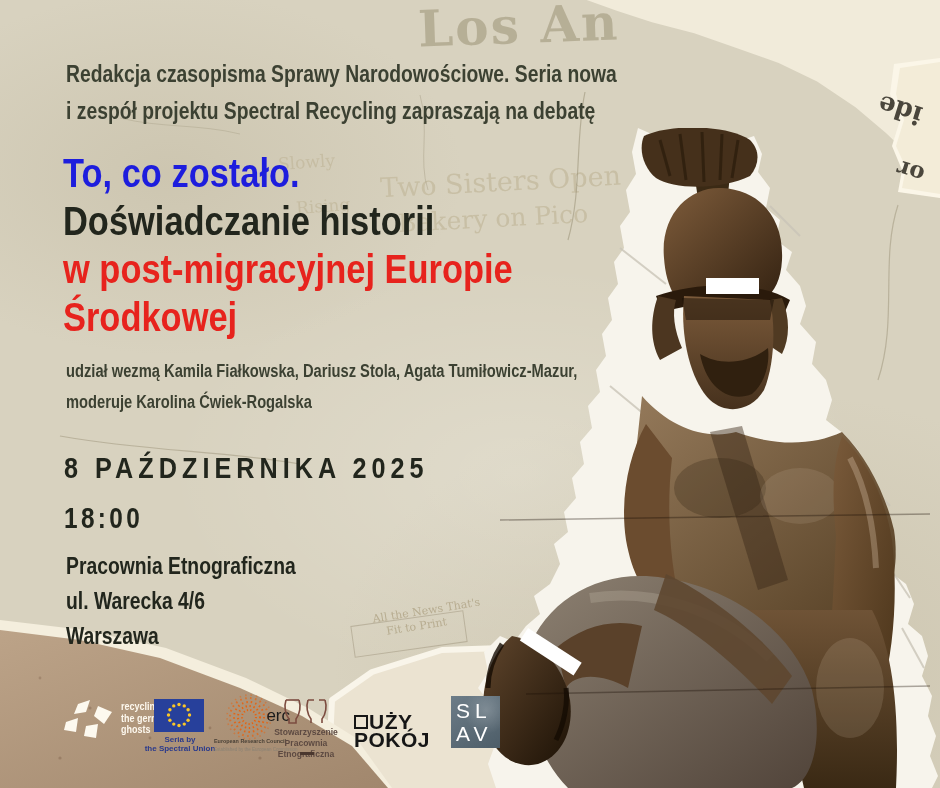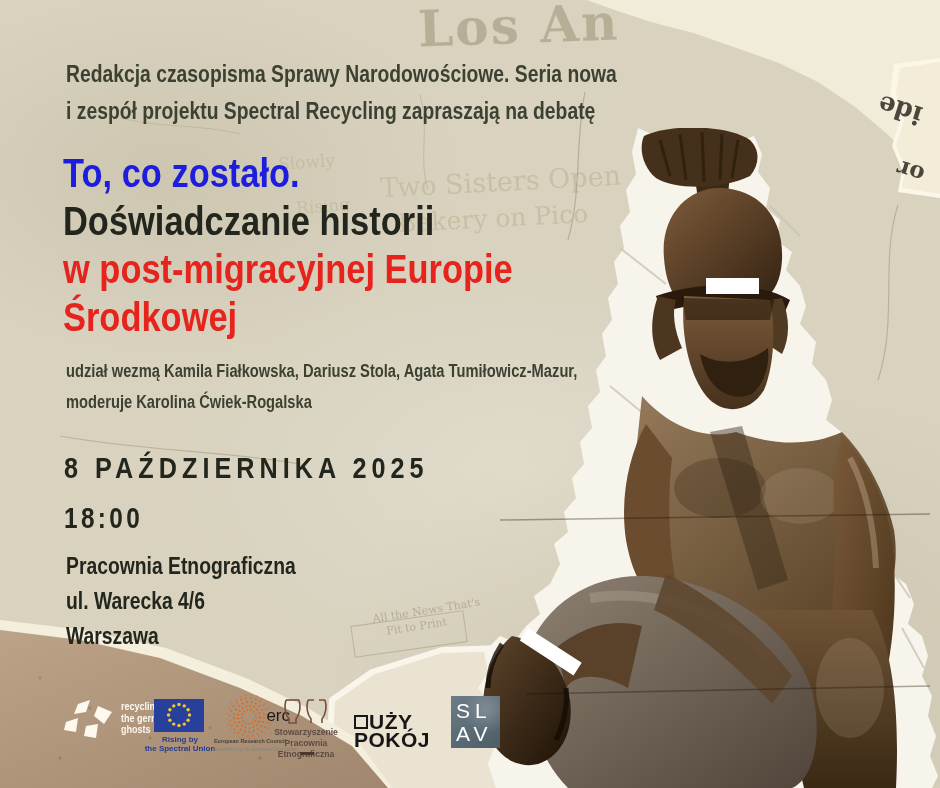--- a/index.html
+++ b/index.html
@@ -233,21 +233,21 @@
         <circle cx="30.25" cy="25.09" r="1.7"></circle>
       <circle cx="25" cy="26.5" r="1.7"></circle>
         <circle cx="19.75" cy="25.09" r="1.7"></circle>
         <circle cx="15.91" cy="21.25" r="1.7"></circle>
       <circle cx="14.5" cy="16" r="1.7"></circle>
         <circle cx="15.91" cy="10.75" r="1.7"></circle>
         <circle cx="19.75" cy="6.91" r="1.7"></circle>
     </g>
   </svg>
   <div class="abs eu-caption">
-    <div>Rising by</div>
+    <div>Seria by</div>
     <div>the Spectral Union</div>
   </div>
 
   <svg class="abs erc-burst" viewBox="0 0 46 46">
     <g fill="none" stroke="#e8620e">
       <circle cx="23" cy="23" r="7" stroke-width="2" stroke-dasharray="1.2 2.2"></circle>
       <circle cx="23" cy="23" r="11" stroke-width="2" stroke-dasharray="1.4 2.6"></circle>
       <circle cx="23" cy="23" r="15" stroke-width="2" stroke-dasharray="1.5 3" opacity=".9"></circle>
       <circle cx="23" cy="23" r="19" stroke-width="2" stroke-dasharray="1.6 3.4" opacity=".7"></circle>
       <circle cx="23" cy="23" r="22" stroke-width="1.6" stroke-dasharray="1.5 4" opacity=".45"></circle>

